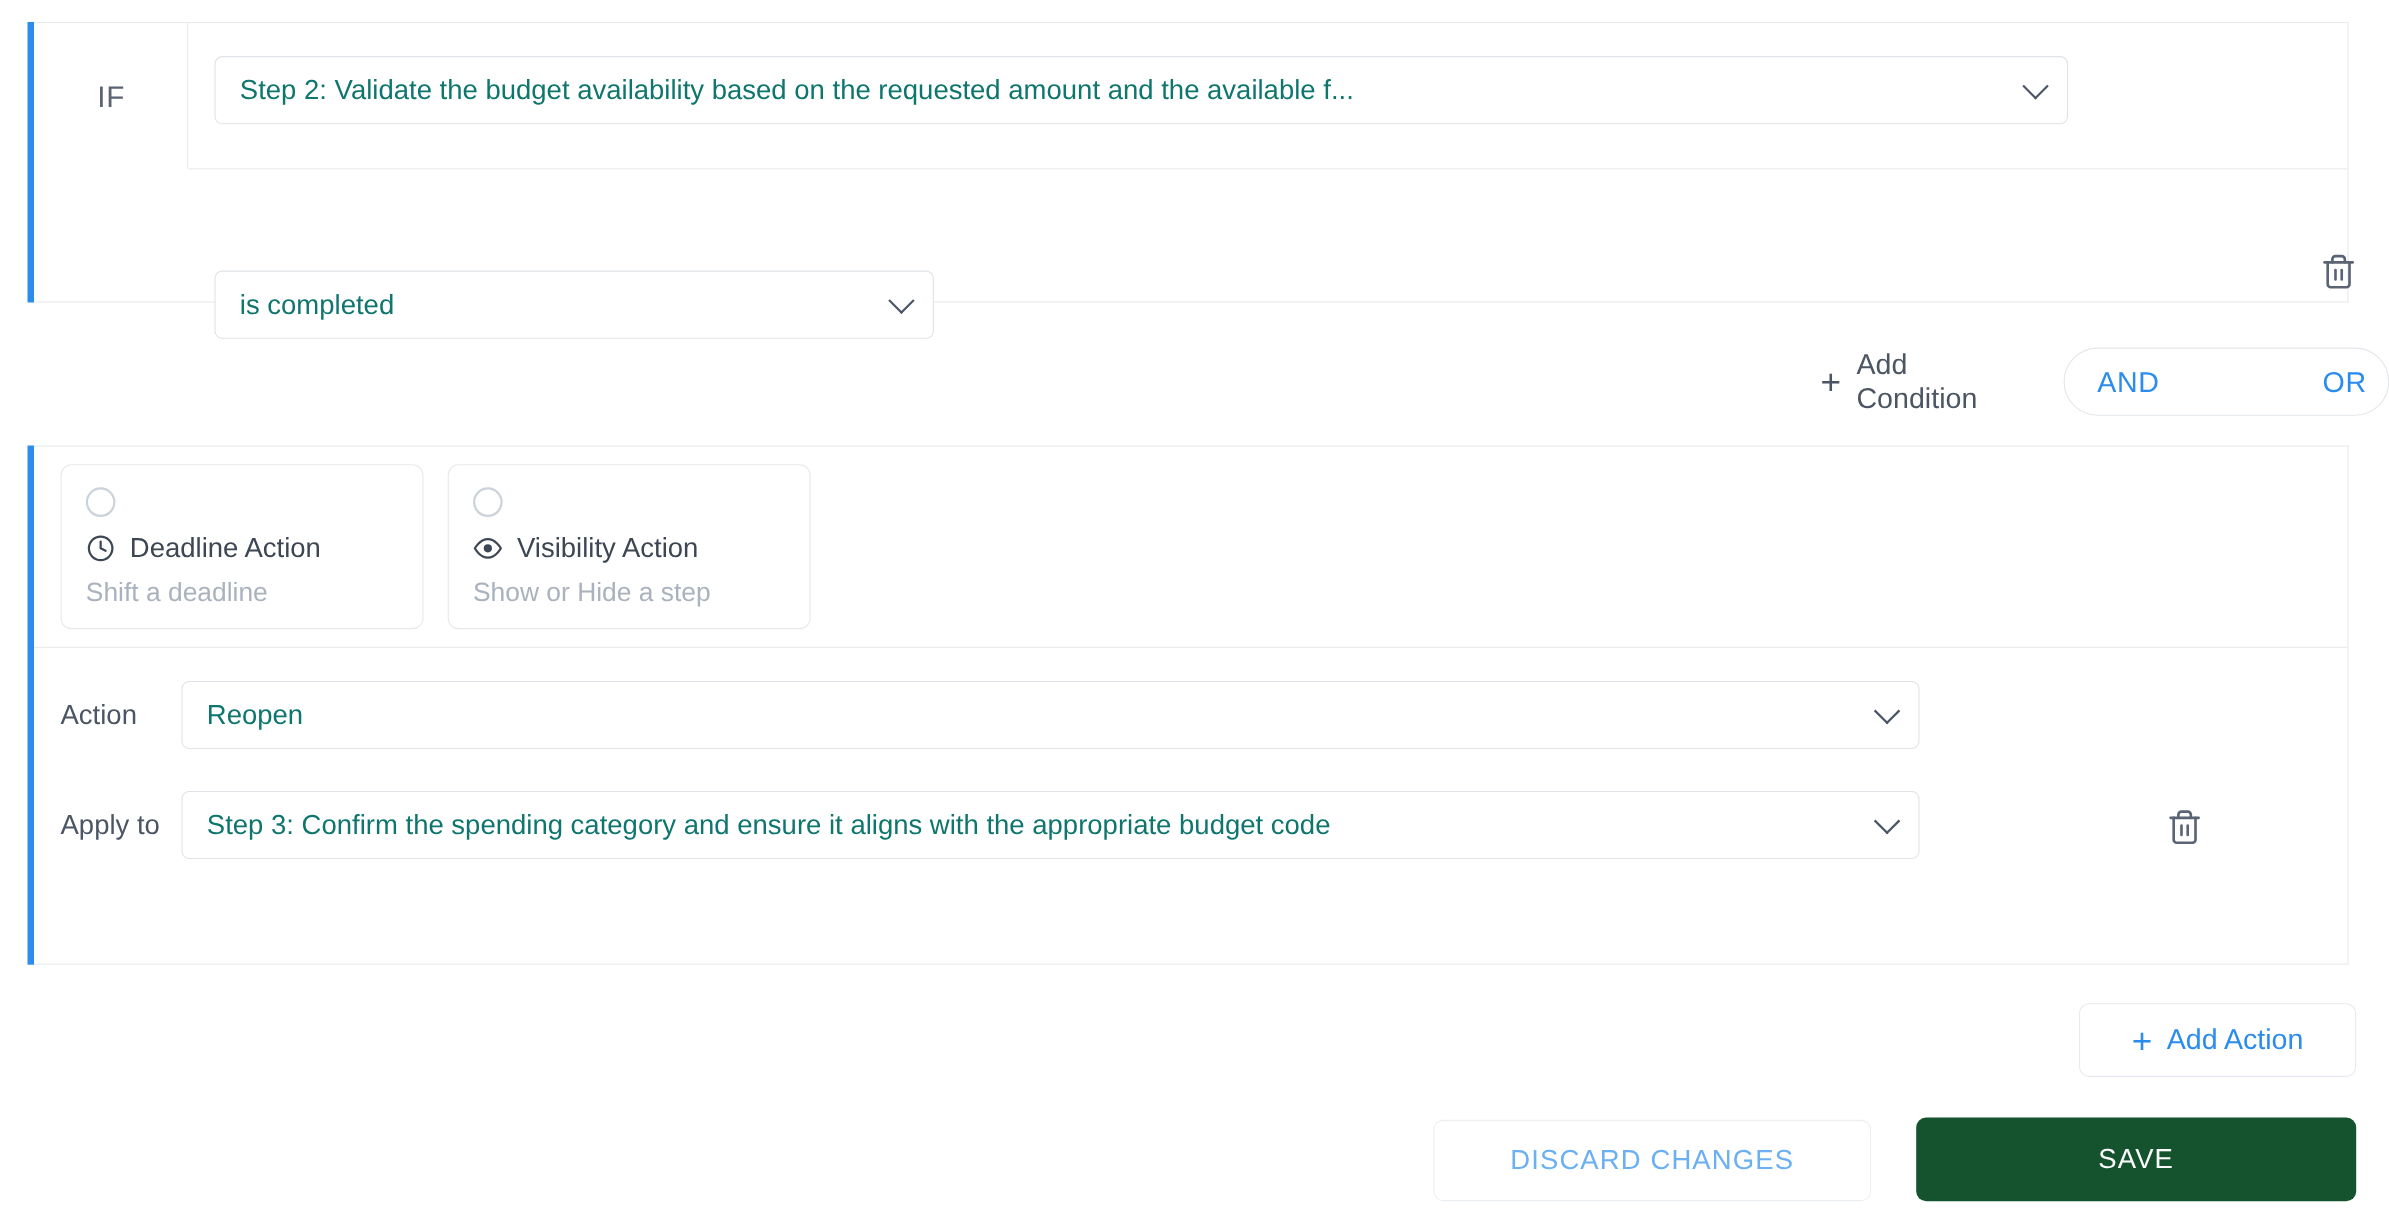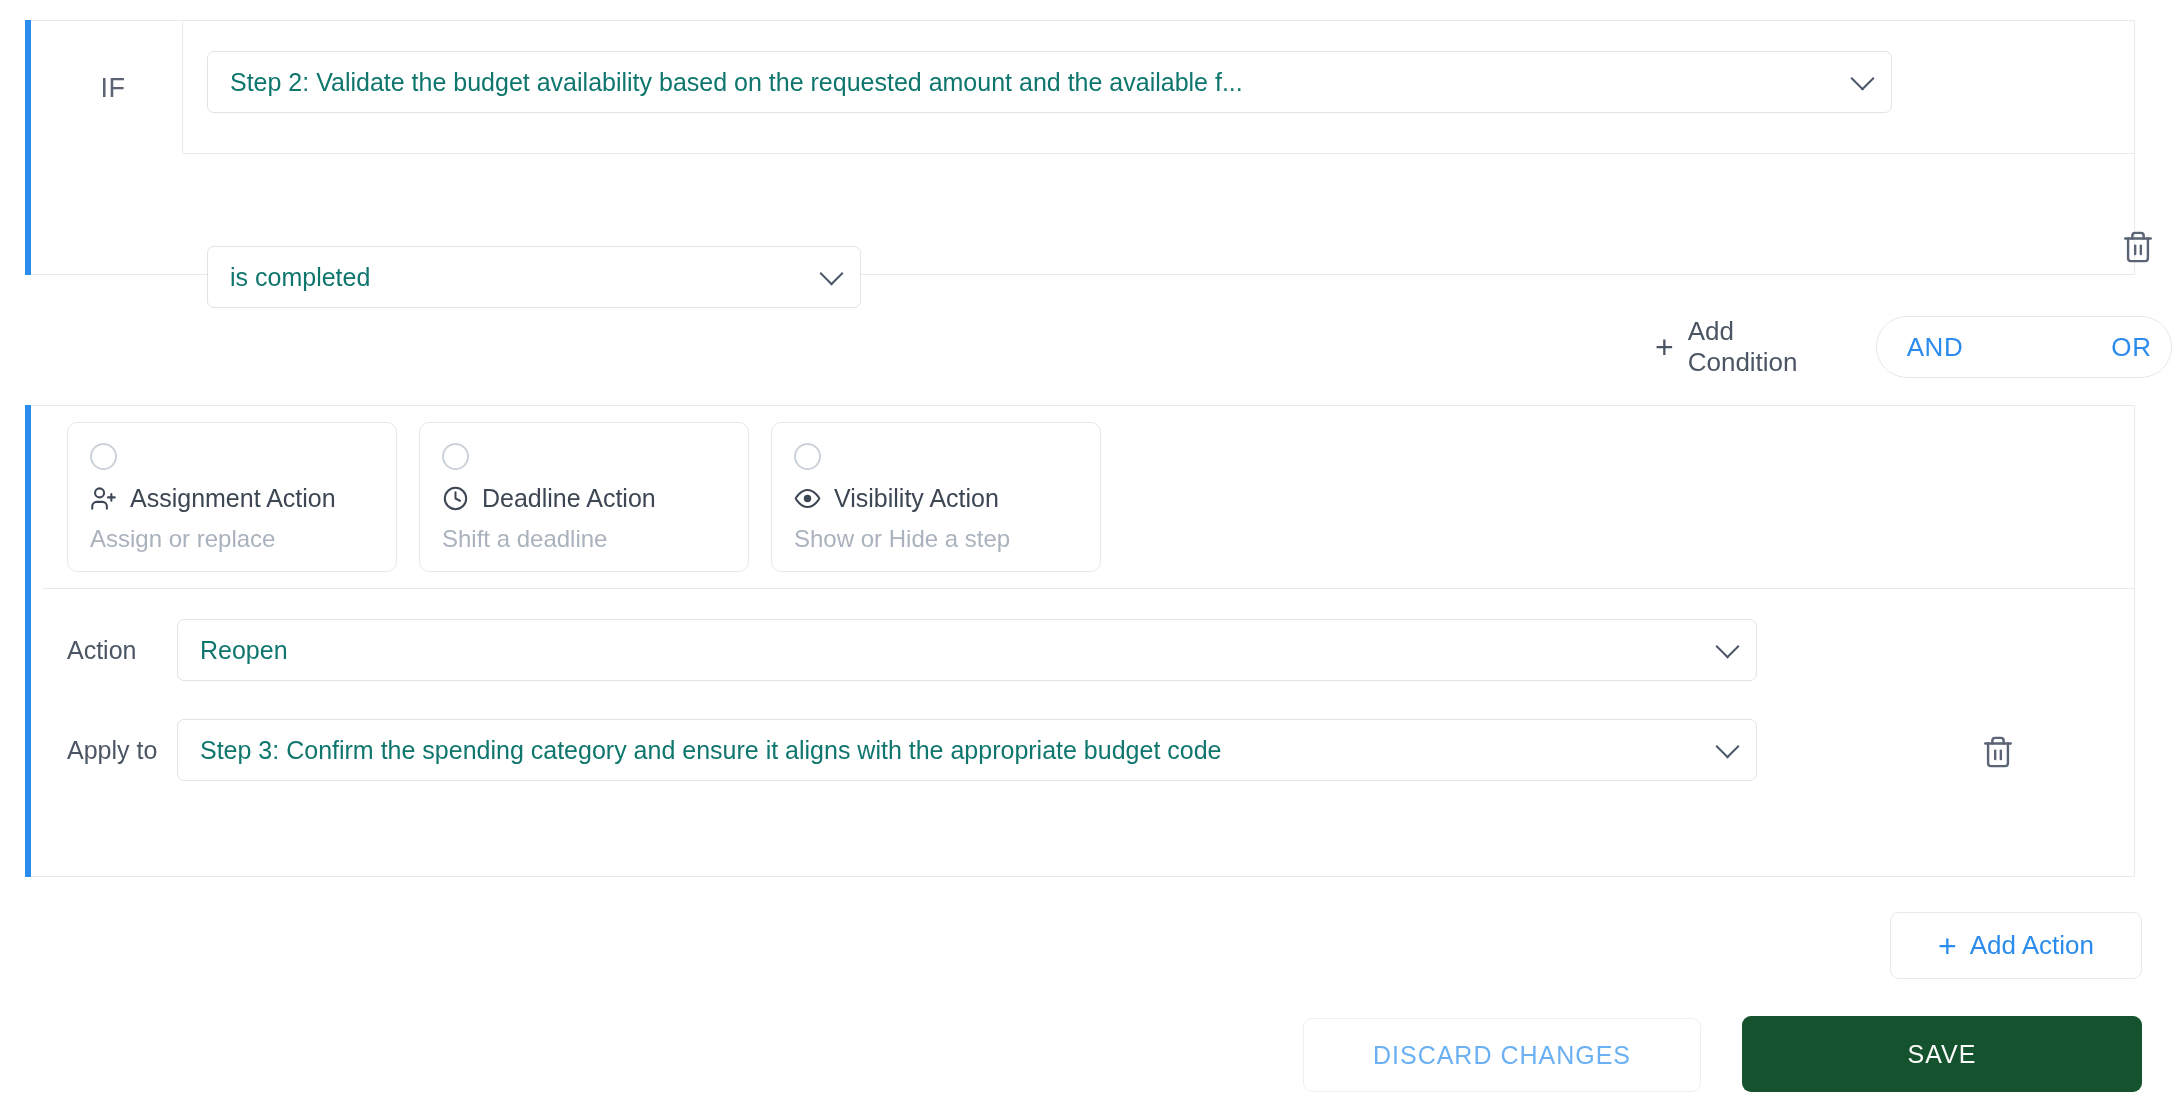--- a/index.html
+++ b/index.html
@@ -12,21 +12,20 @@
   .stage { position: relative; width: 2172px; height: 1118px; background:#fff; }
 
   
   .rule-card { position: absolute; display: flex; }
   .accent-bar { width: 6px; background: #2b8ced; flex: 0 0 6px; align-self: stretch; }
   .card-body {
     flex: 1 1 auto; display: flex;
     border: 1px solid #e8eaed;
     border-left: none;
     background: #fff;
-    padding-left: 12px;
   }
 
   
   .label-col {
     flex: 0 0 140px;
     position: relative;
     display: flex; flex-direction: column;
     align-items: center;
     color: #5b6474;
     letter-spacing: .5px;
@@ -208,33 +207,20 @@
   <div class="rule-card" style="left:25px; top:405px; width:2110px; height:472px;">
     <div class="accent-bar"></div>
     <div class="card-body">
 
 
       <div class="content-col">
         <div style="position:absolute; left:0; right:0; top:182px; height:1px; background:#e8eaed;"></div>
 
         <div class="act-cards" style="left:24px; top:16px;">
 
-          <div class="act-card">
-            <div class="radio"></div>
-            <div class="act-title">
-              <svg viewBox="0 0 24 24" fill="none" stroke="#3d4653" stroke-width="1.8" stroke-linecap="round" stroke-linejoin="round">
-                <path d="M15 21v-2a4 4 0 0 0-4-4H6a4 4 0 0 0-4 4v2"></path>
-                <circle cx="8.5" cy="7" r="4"></circle>
-                <line x1="19" y1="8" x2="19" y2="14"></line>
-                <line x1="22" y1="11" x2="16" y2="11"></line>
-              </svg>
-              <span>Assignment Action</span>
-            </div>
-            <div class="act-sub">Assign or replace</div>
-          </div>
 
           <div class="act-card">
             <div class="radio"></div>
             <div class="act-title">
               <svg viewBox="0 0 24 24" fill="none" stroke="#3d4653" stroke-width="1.8" stroke-linecap="round" stroke-linejoin="round">
                 <circle cx="12" cy="12" r="9.5"></circle>
                 <polyline points="12 6.5 12 12 16 14"></polyline>
               </svg>
               <span>Deadline Action</span>
             </div>

